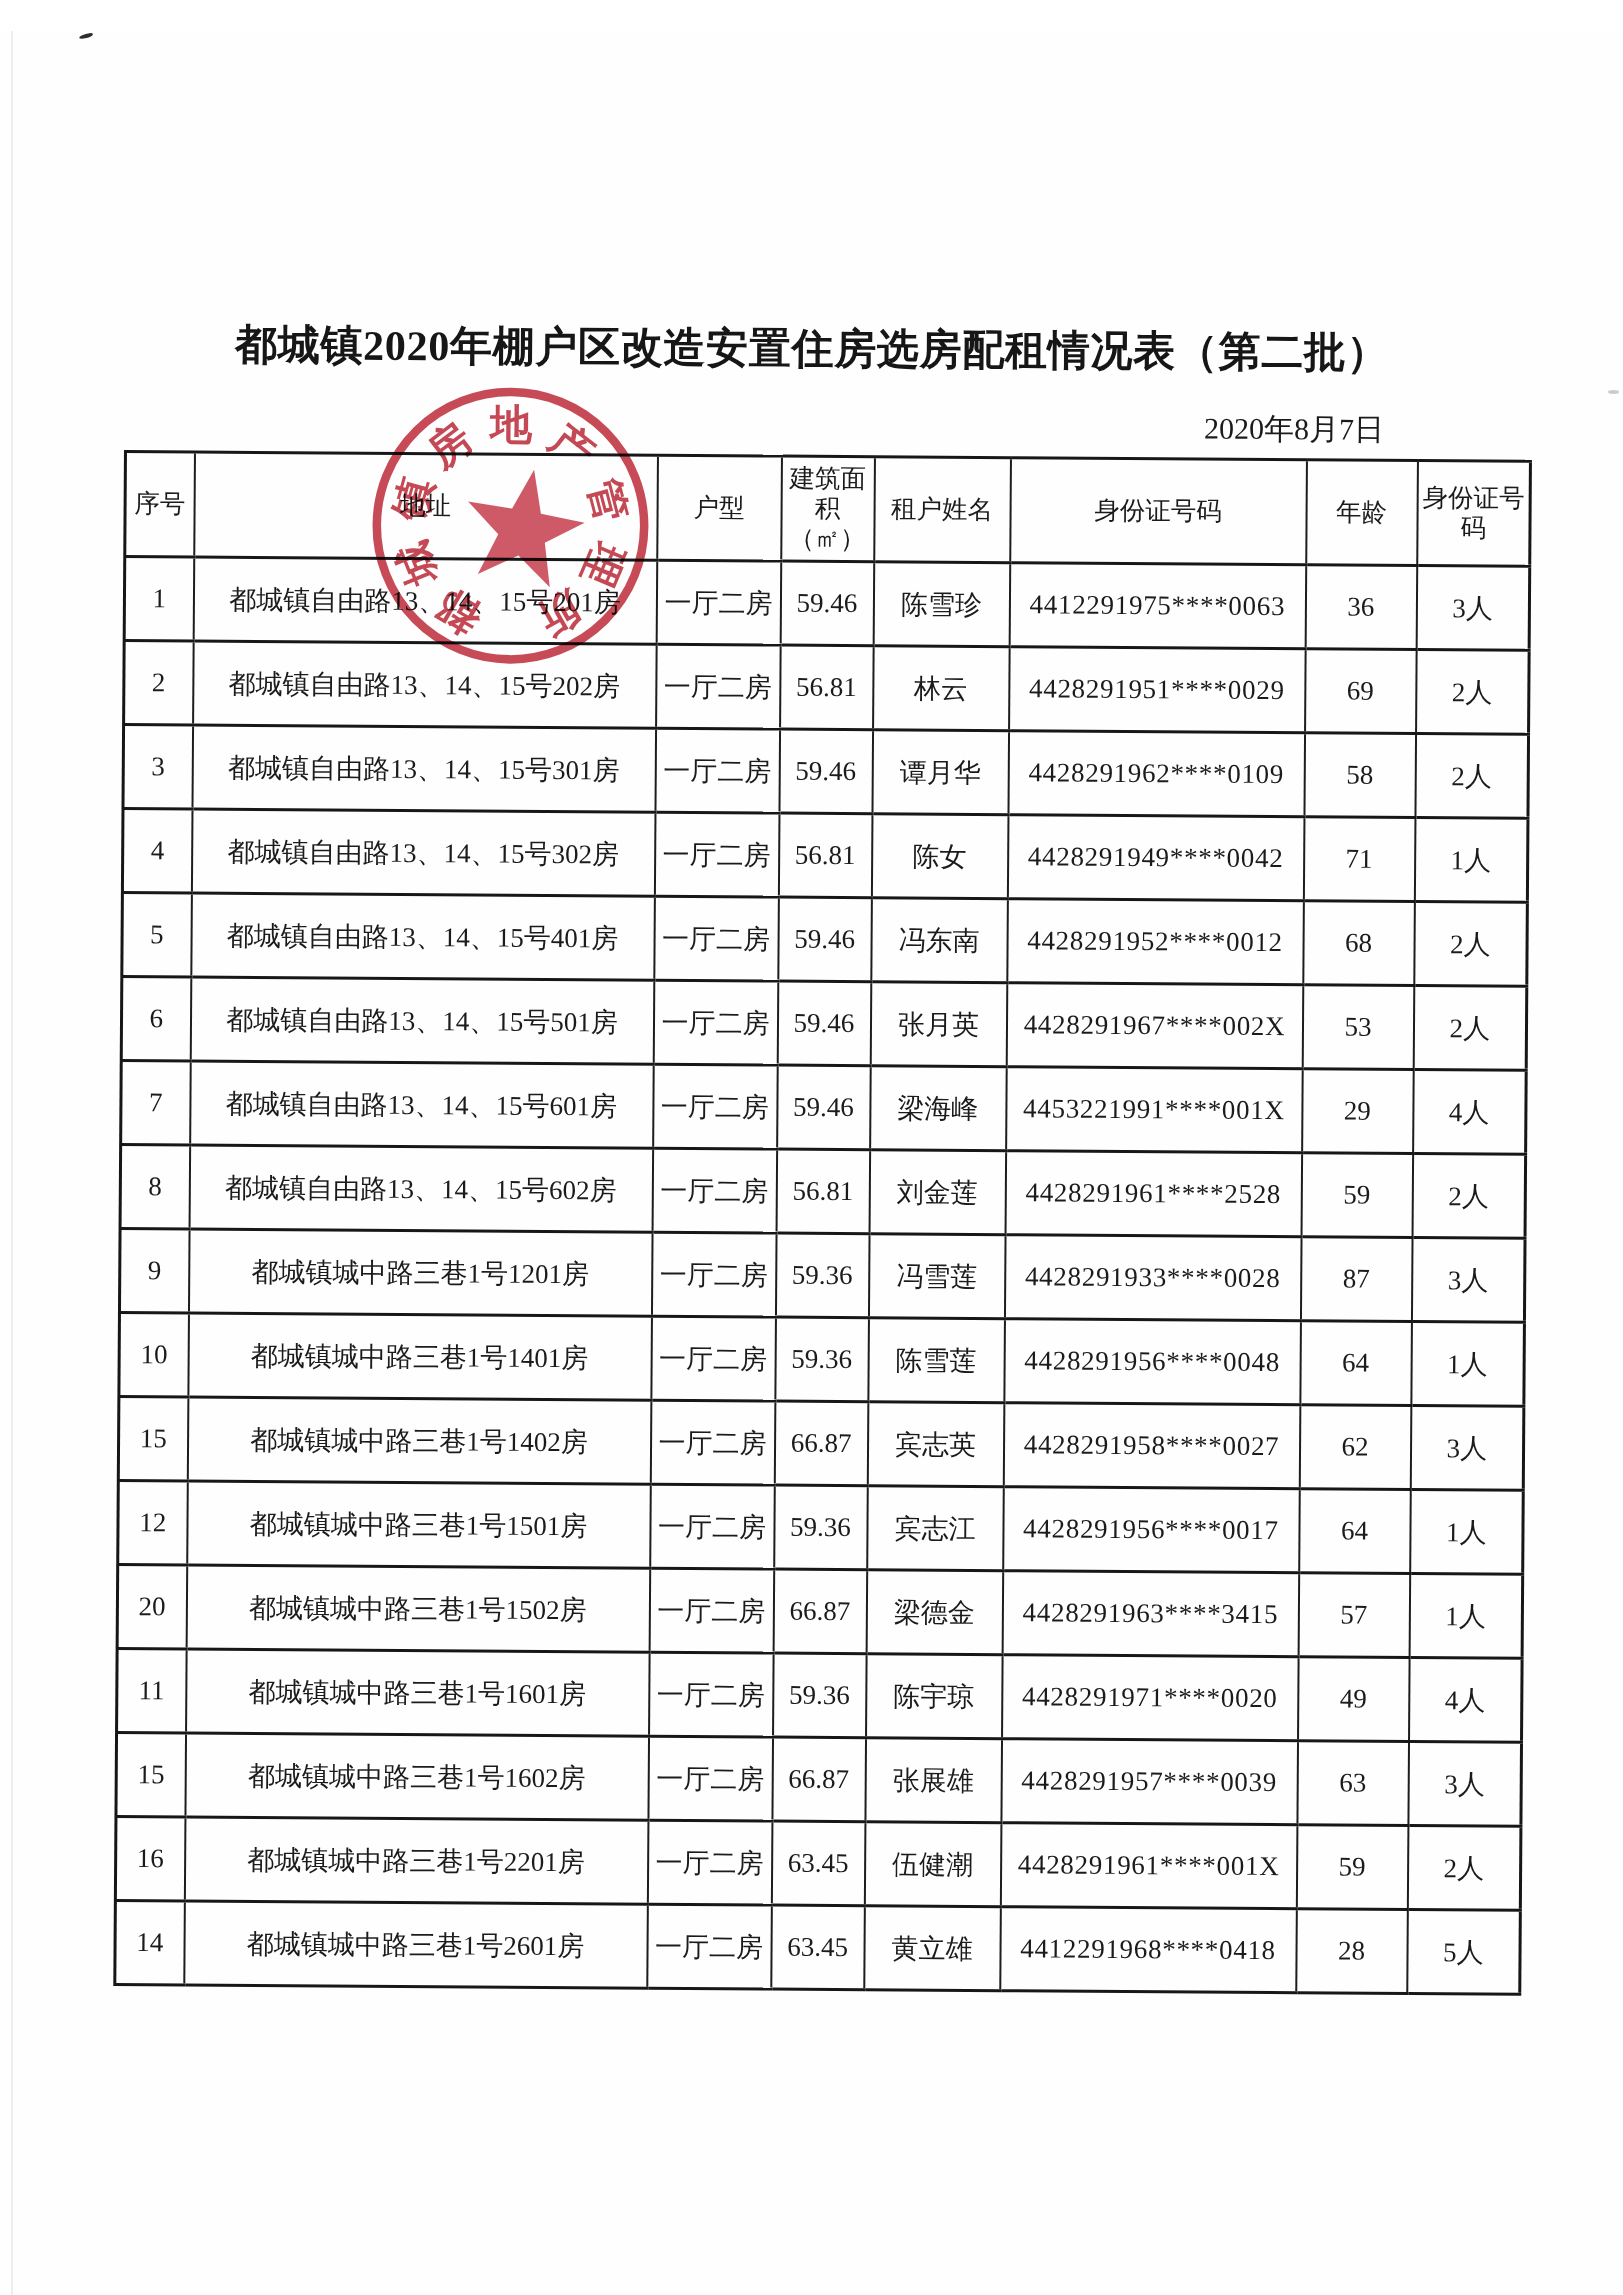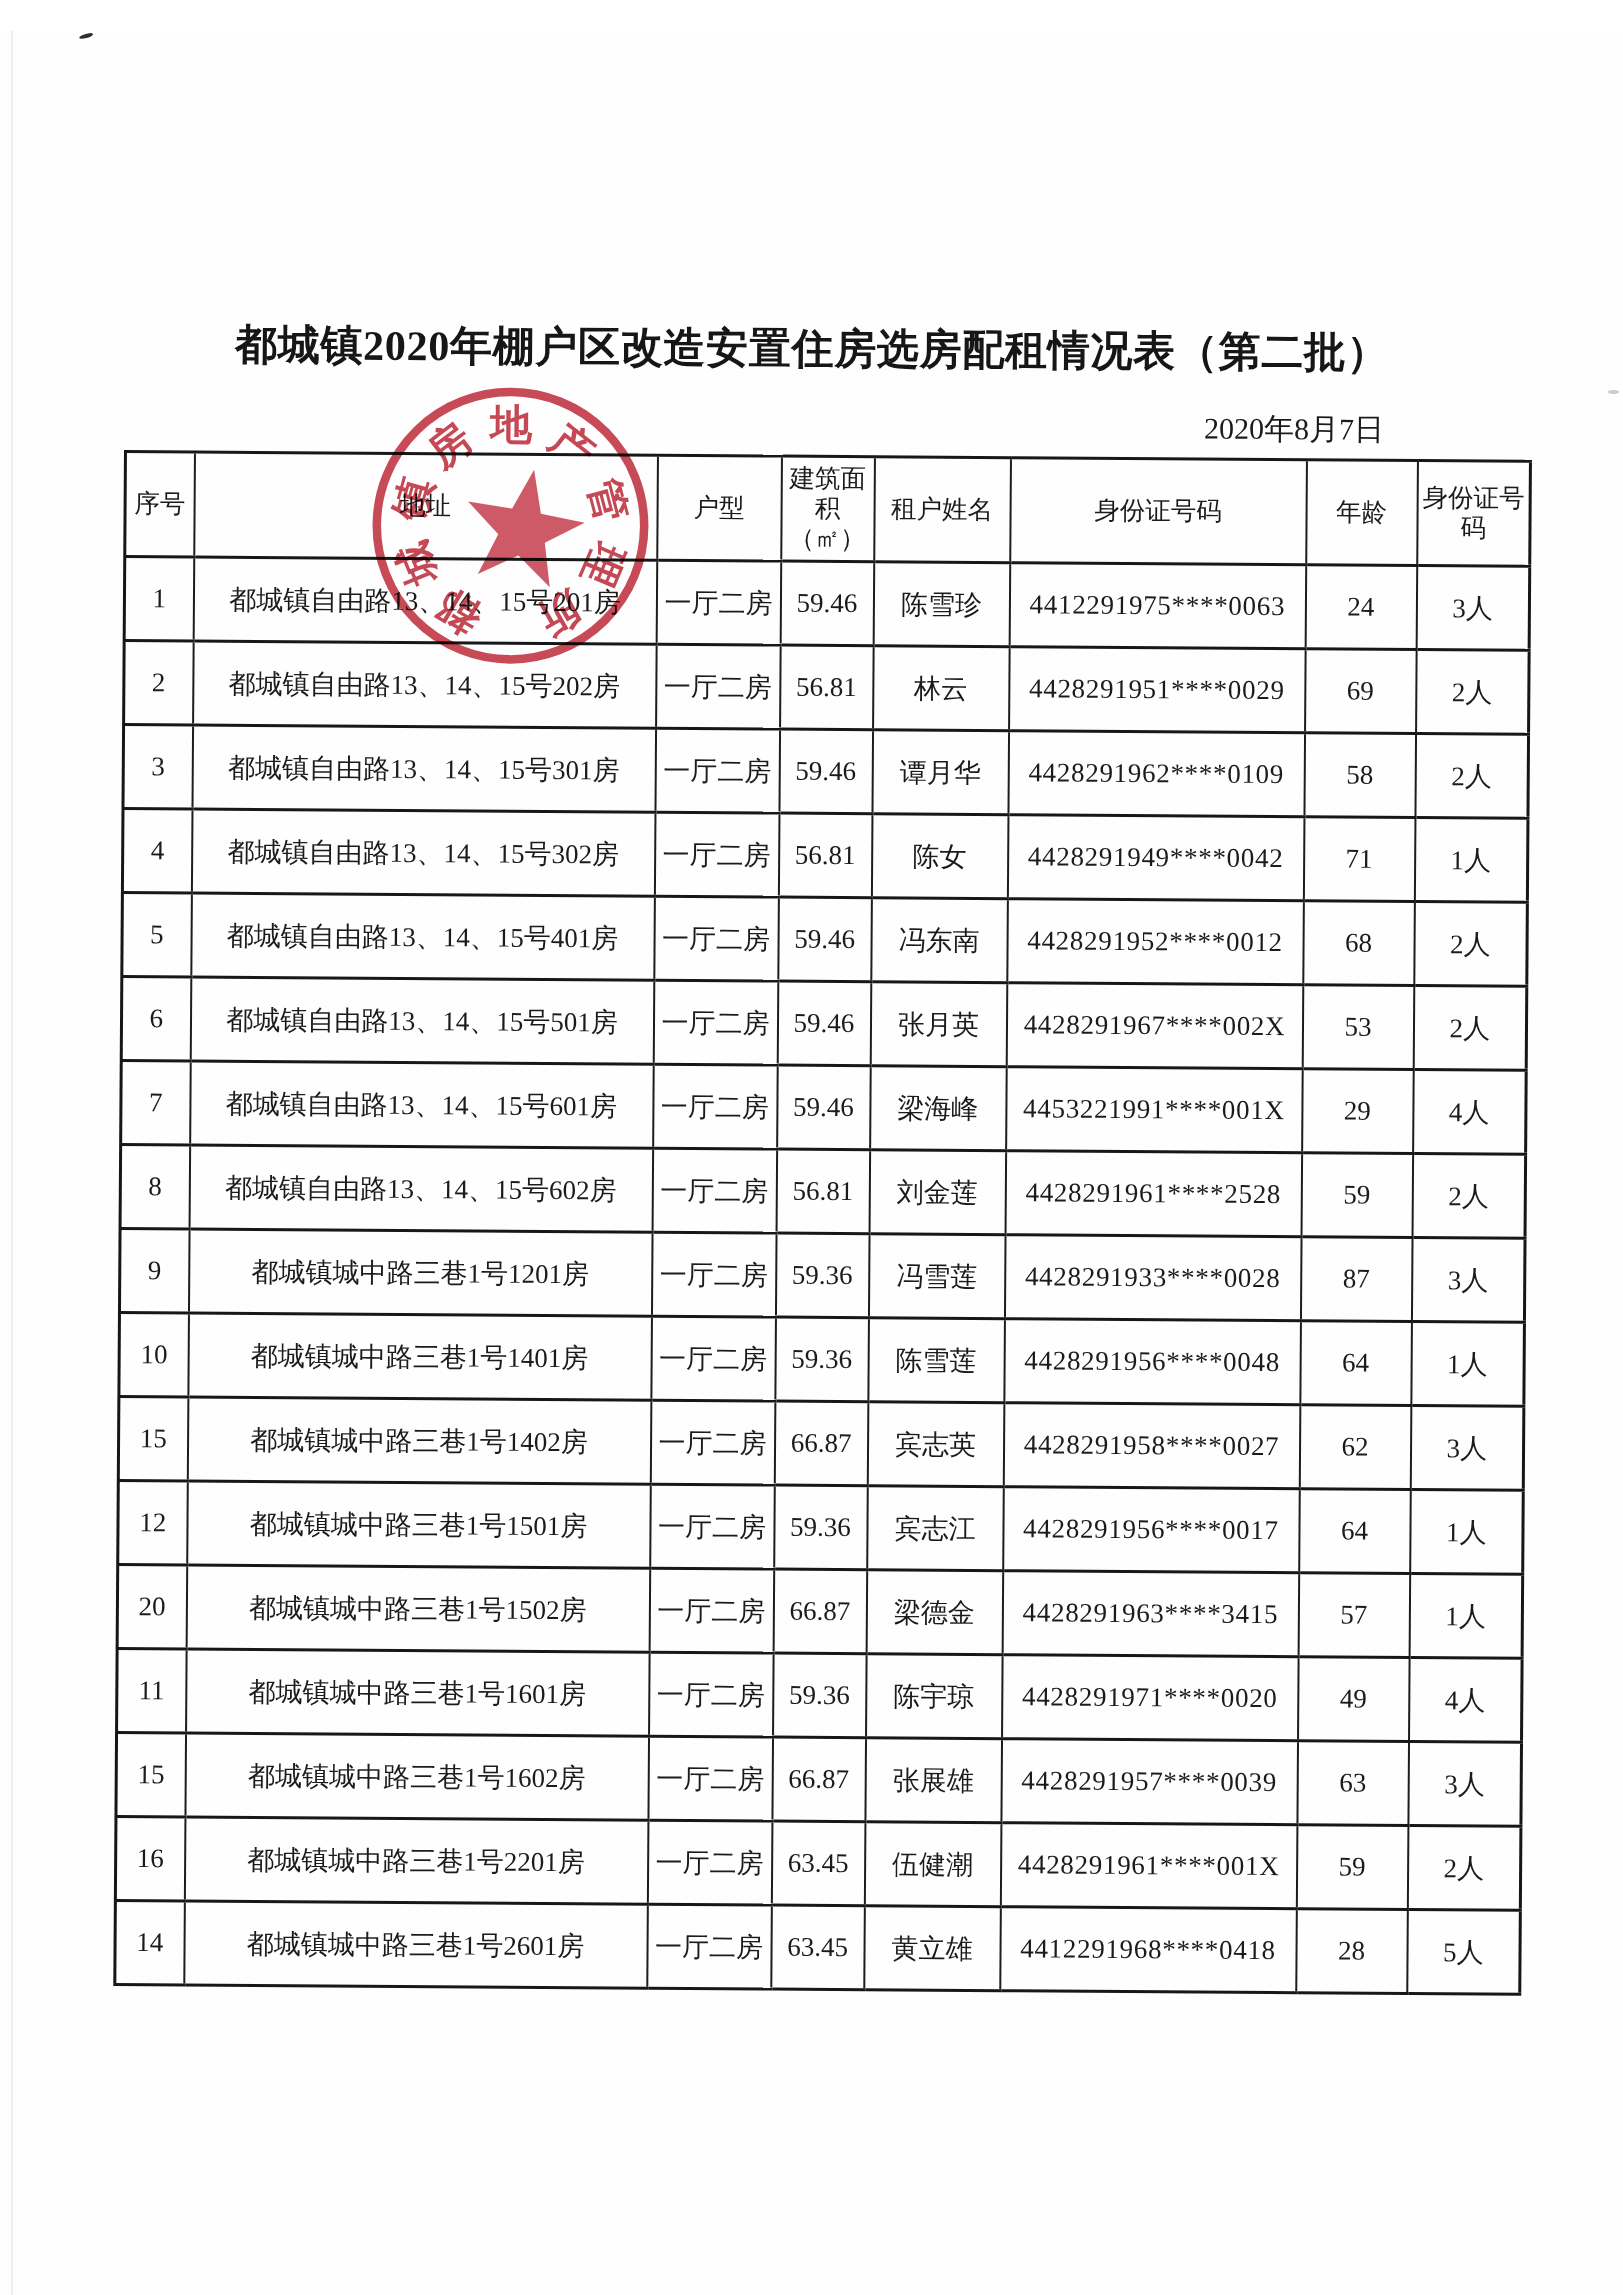--- a/index.html
+++ b/index.html
@@ -128,21 +128,21 @@
         </tr>
       </thead>
       <tbody id="table-body">
           <tr>
             <td class="c-index">1</td>
             <td class="c-address">都城镇自由路13、14、15号201房</td>
             <td class="c-unit">一厅二房</td>
             <td class="c-area">59.46</td>
             <td class="c-name">陈雪珍</td>
             <td class="c-id">4412291975****0063</td>
-            <td class="c-age">24</td>
+            <td class="c-age">36</td>
             <td class="c-family">3人</td>
           </tr>
           <tr>
             <td class="c-index">2</td>
             <td class="c-address">都城镇自由路13、14、15号202房</td>
             <td class="c-unit">一厅二房</td>
             <td class="c-area">56.81</td>
             <td class="c-name">林云</td>
             <td class="c-id">4428291951****0029</td>
             <td class="c-age">69</td>

